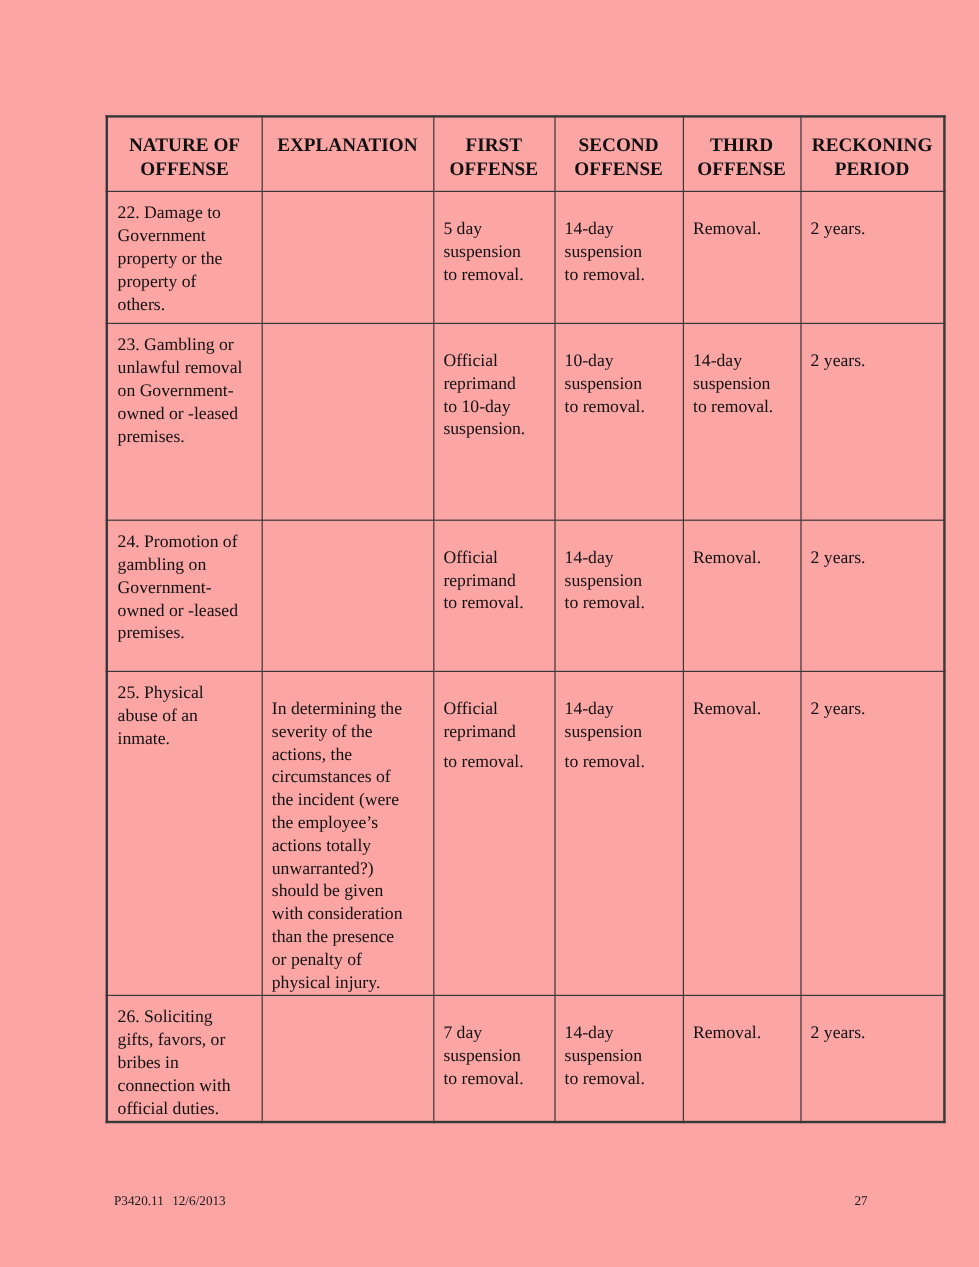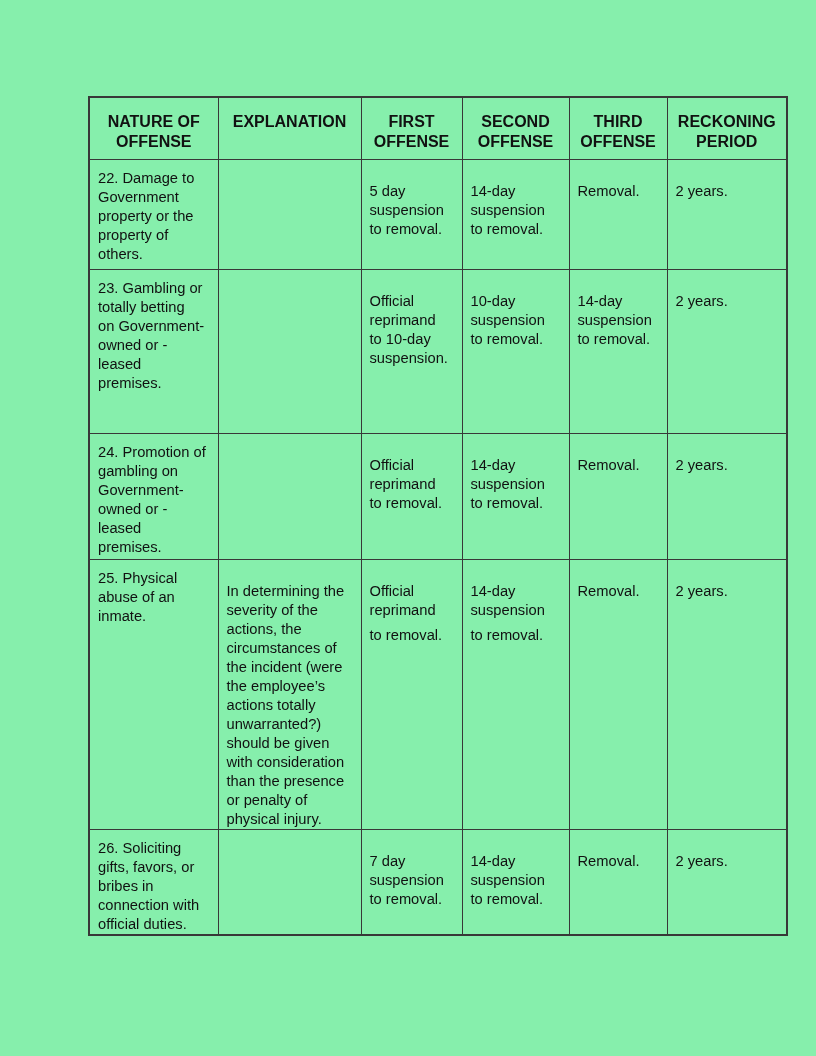--- a/index.html
+++ b/index.html
@@ -1,22 +1,22 @@
 <!DOCTYPE html>
 <html><head>
 <meta charset="utf-8">
 <style>
   * { margin: 0; padding: 0; box-sizing: border-box; }
   html, body { background: #ffffff; }
   .page {
     position: relative;
     width: 816px;
     height: 1056px;
-    background: #86efac;
-    font-family: Liberation Sans, sans-serif;
+    background: #fca5a5;
+    font-family: Liberation Serif, serif;
     color: #1a1a1a;
     overflow: hidden;
   }
   table.offense-table {
     position: absolute;
     left: 88px;
     top: 96px;
     width: 698px;
     border-collapse: collapse;
     table-layout: fixed;
@@ -111,21 +111,21 @@
         <td>
             <p>Removal.</p>
           </td>
         <td>
             <p>2 years.</p>
           </td>
       </tr>
       <tr class="row-23">
         <td class="cell-nature">
             <p>23. Gambling or</p>
-            <p>totally betting</p>
+            <p>unlawful removal</p>
             <p>on Government-</p>
             <p>owned or -leased</p>
             <p>premises.</p>
           </td>
         <td></td>
         <td>
             <p>Official</p>
             <p>reprimand</p>
             <p>to 10-day</p>
             <p>suspension.</p>
@@ -230,14 +230,20 @@
         <td>
             <p>Removal.</p>
           </td>
         <td>
             <p>2 years.</p>
           </td>
       </tr>
     </tbody>
   </table>
 
+  <div class="footer">
+    <span class="left">
+      <span>P3420.11</span><span class="date">12/6/2013</span>
+    </span>
+    <span class="right">27</span>
+  </div>
 
 </div>
 
 </body></html>

